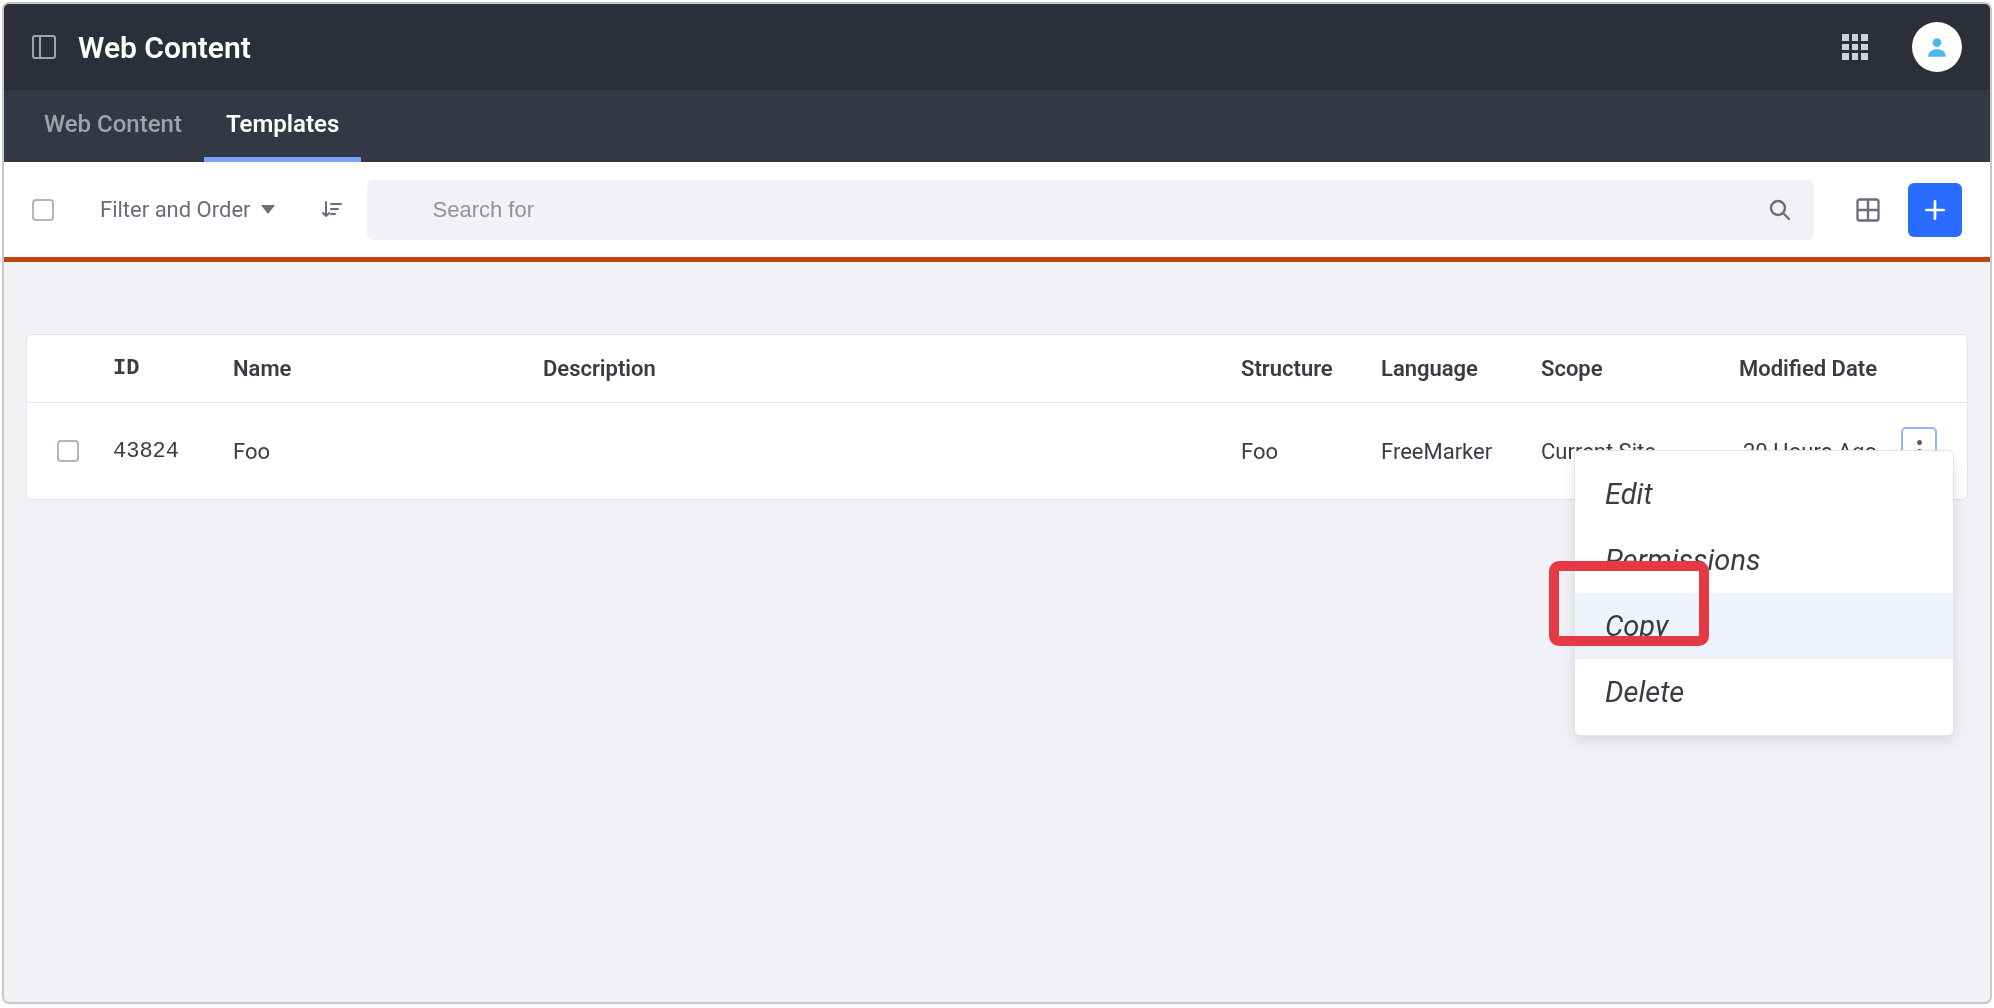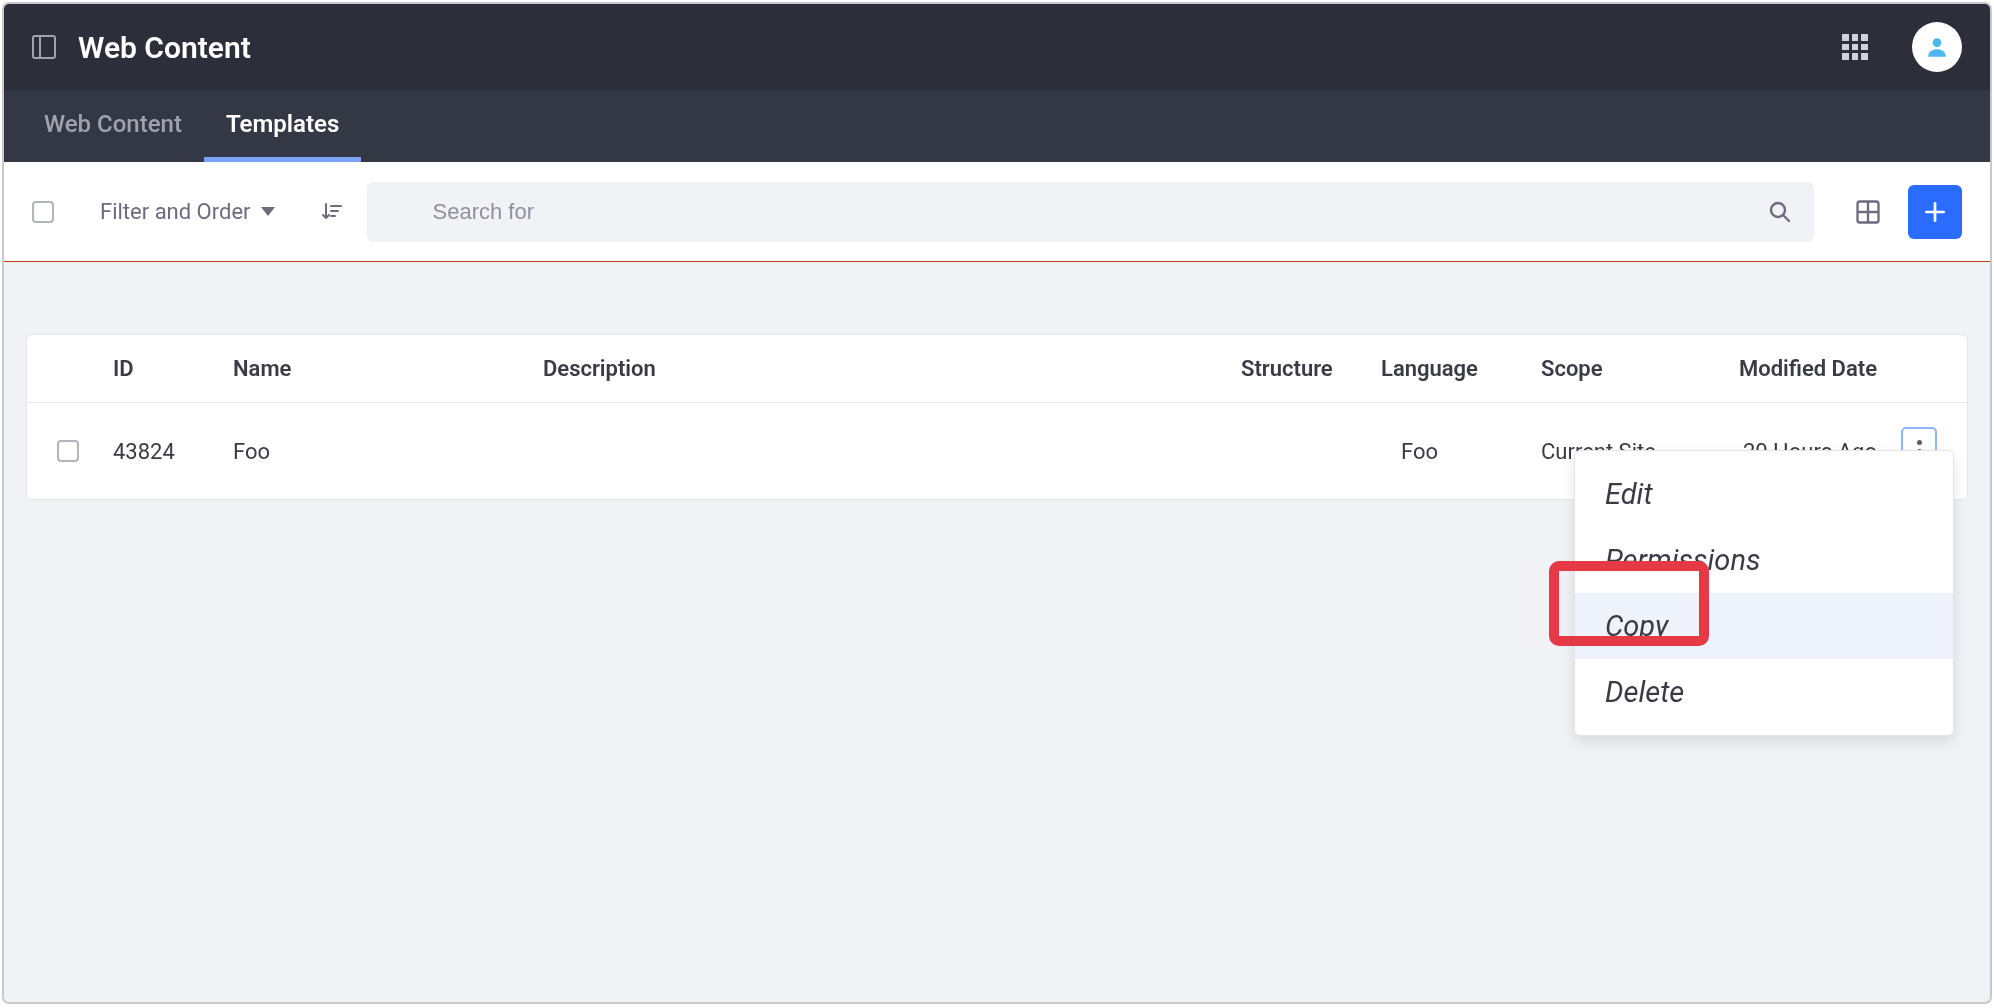--- a/index.html
+++ b/index.html
@@ -96,21 +96,21 @@
     border-bottom-color: #7aa3ff;
   }
   
   .toolbar {
     background: #fff;
     height: 100px;
     display: flex;
     align-items: center;
     padding: 0 28px;
     gap: 24px;
-    border-bottom: 1px solid #c2410c;
+    border-bottom: 5px solid #c2410c;
   }
   .checkbox {
     width: 22px; height: 22px;
     border: 2px solid #b3b5bd;
     border-radius: 4px;
     background: #fff;
     cursor: pointer;
   }
   .filter-btn {
     display: flex;
@@ -200,21 +200,21 @@
     color: #3a3b45;
     border-bottom: 1px solid #e7e7ed;
   }
   .row.data {
     font-size: 22px;
     color: #3a3b45;
     min-height: 96px;
   }
   .cell { padding: 14px 12px; }
   .cell.sel { width: 56px; flex: none; display:flex; align-items:center; }
-  .cell.id { width: 120px; flex: none; }
+  .cell.id { width: 120px; flex: none; font-family: Liberation Mono, monospace; }
   .cell.name { width: 310px; flex: none; }
   .cell.desc { flex: 1; }
   .cell.struct { width: 140px; flex: none; }
   .cell.lang { width: 160px; flex: none; }
   .cell.scope { width: 150px; flex: none; }
   .cell.mod { width: 210px; flex: none; text-align: right; }
   .cell.actions { width: 60px; flex: none; display:flex; justify-content:center; }
   .kebab {
     width: 40px; height: 48px;
     border: 2px solid #8fb6ff;
@@ -344,20 +344,21 @@
         <div class="cell actions"></div>
       </div>
       <div class="row data">
         <div class="cell sel">
           <div class="checkbox"></div>
         </div>
         <div class="cell id">43824</div>
         <div class="cell name">Foo</div>
         <div class="cell desc"></div>
         <div class="cell struct">Foo</div>
+        <div class="cell lang">FreeMarker</div>
         <div class="cell scope">Current Site</div>
         <div class="cell mod">20 Hours Ago</div>
         <div class="cell actions">
           <div class="kebab">
             <span></span>
               <span></span>
               <span></span>
           </div>
         </div>
       </div>

